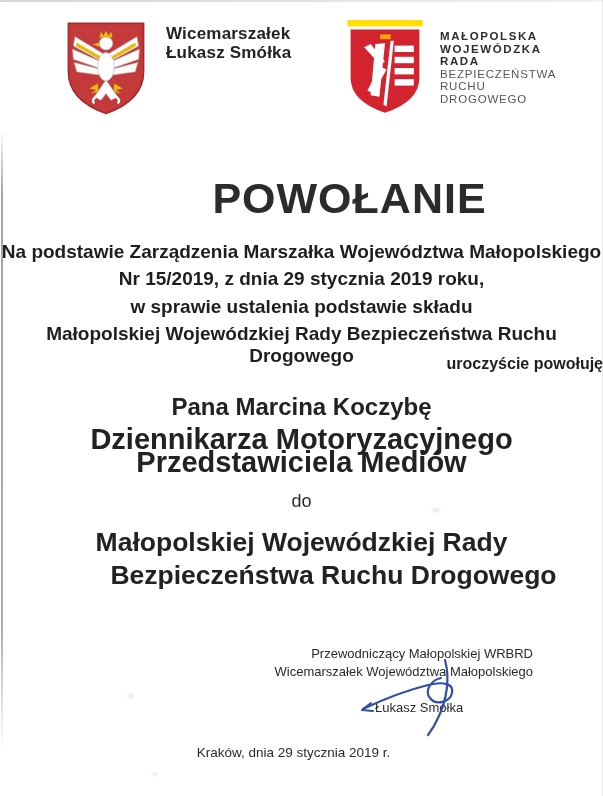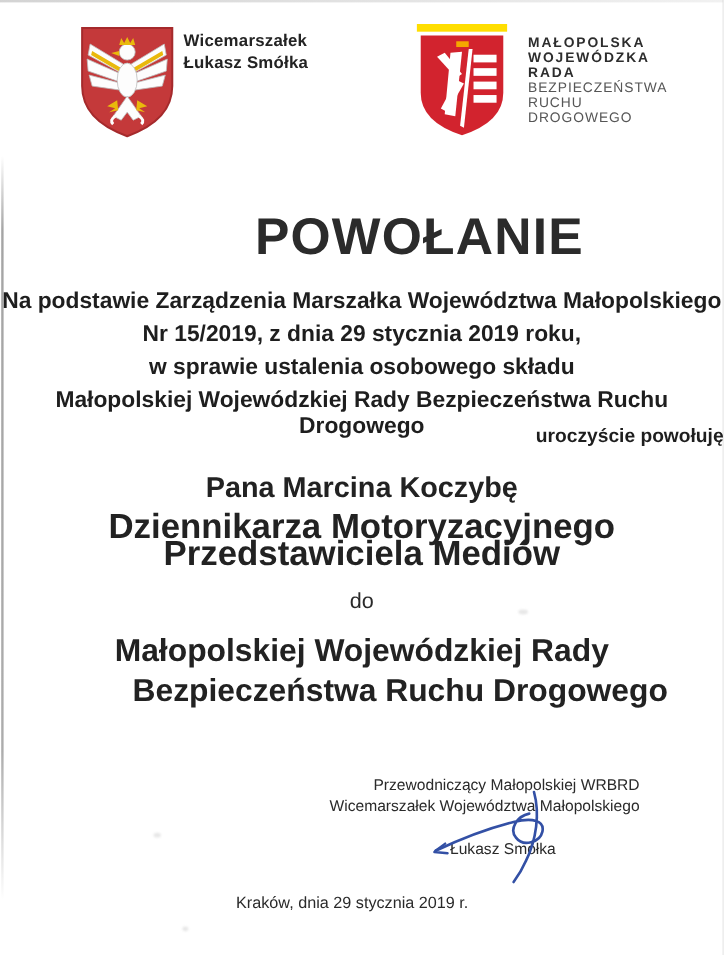--- a/index.html
+++ b/index.html
@@ -11,21 +11,21 @@
   
   .scan-edge-left{position:absolute;left:1px;top:130px;width:2px;height:620px;
     background:linear-gradient(to bottom,rgba(90,90,90,0),rgba(90,90,90,.55) 10%,rgba(90,90,90,.5) 80%,rgba(90,90,90,0));}
   .scan-edge-top{position:absolute;left:0;top:0;width:100%;height:2px;
     background:linear-gradient(to right,rgba(130,130,130,.35),rgba(160,160,160,.15));}
   .scan-edge-right{position:absolute;right:0;top:0;width:1px;height:100%;background:rgba(170,170,170,.25);}
   .smudge{position:absolute;border-radius:50%;background:rgba(120,120,120,.18);filter:blur(1px);}
 
   
   .crest{position:absolute;left:64px;top:20px;width:84px;height:96px;}
-  .hdr-left-text{position:absolute;left:153px;top:24px;font-size:14px;font-weight:bold;
+  .hdr-left-text{position:absolute;left:166px;top:24px;font-size:17px;font-weight:bold;
     line-height:19px;color:#232323;letter-spacing:.2px;}
   .logo{position:absolute;left:345px;top:20px;width:80px;height:100px;}
   .hdr-right-text{position:absolute;left:440px;top:30px;font-size:11.5px;line-height:12.5px;}
   .hdr-right-text .b{font-weight:bold;letter-spacing:1.6px;color:#2d2d2d;}
   .hdr-right-text .l{font-weight:normal;letter-spacing:.8px;color:#565656;}
 
   
   .title{position:absolute;left:0;top:174px;width:100%;text-align:center;
     font-size:43px;font-weight:bold;letter-spacing:1px;color:#2b2b2b;padding-left:48px;}
   .bodyline{position:absolute;left:0;width:100%;text-align:center;font-weight:bold;
@@ -120,21 +120,21 @@
     <div class="b">RADA</div>
     <div class="l">BEZPIECZEŃSTWA</div>
     <div class="l">RUCHU</div>
     <div class="l">DROGOWEGO</div>
   </div>
 
   <div class="title">POWOŁANIE</div>
 
   <div class="bodyline b1">Na podstawie Zarządzenia Marszałka Województwa Małopolskiego</div>
   <div class="bodyline b2">Nr 15/2019, z dnia 29 stycznia 2019 roku,</div>
-  <div class="bodyline b3">w sprawie ustalenia osobowego składu</div>
+  <div class="bodyline b3">w sprawie ustalenia podstawie składu</div>
   <div class="bodyline b4">Małopolskiej Wojewódzkiej Rady Bezpieczeństwa Ruchu Drogowego</div>
   <div class="bodyline b5">uroczyście powołuję</div>
 
   <div class="name">Pana Marcina Koczybę</div>
   <div class="role r1">Dziennikarza Motoryzacyjnego</div>
   <div class="role r2">Przedstawiciela Mediów</div>
 
   <div class="do">do</div>
 
   <div class="org o1">Małopolskiej Wojewódzkiej Rady</div>

